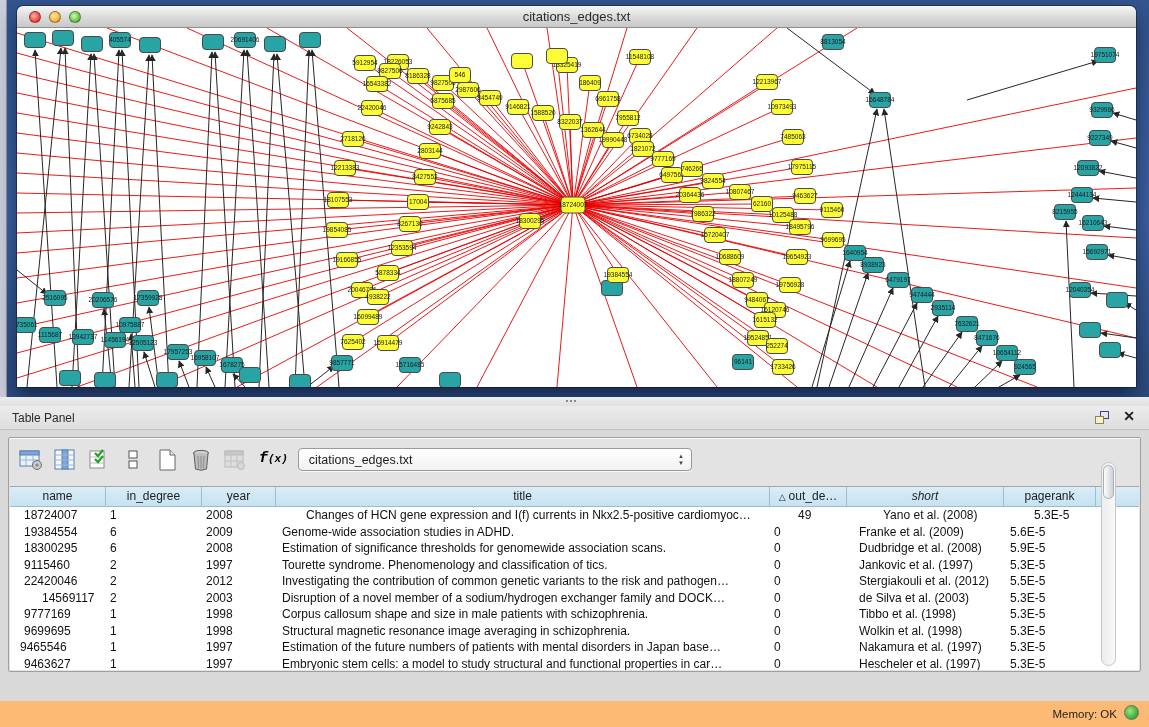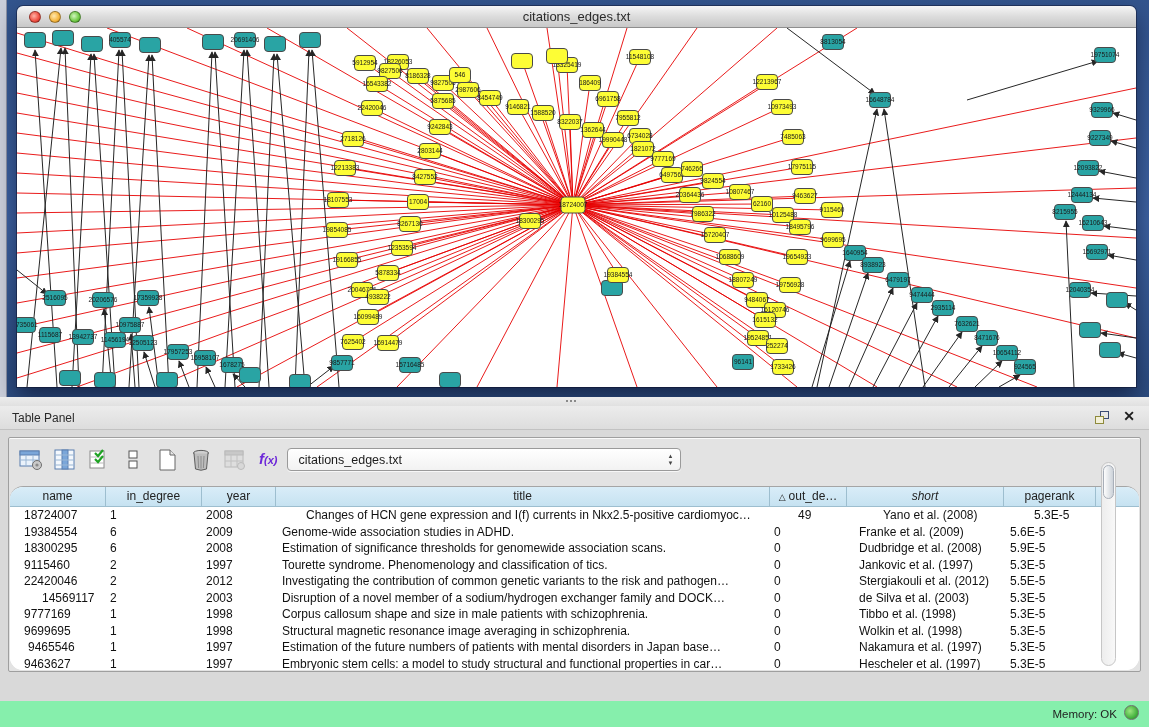--- a/index.html
+++ b/index.html
@@ -42,30 +42,30 @@
   .float-icon .sq2 { position:absolute; left:0; bottom:0; width:9px; height:8px; border:1px solid #8e8a3c; background:#f3f0d8; }
   .close-icon { position:absolute; right:14px; top:2px; font-size:14px; font-weight:bold; color:#1c1c1c; cursor:pointer; }
 
   .tp-body { position:absolute; left:8px; right:8px; top:40px; height:235px;
     background:#e3e3e3; border:1px solid #9f9f9f; border-radius:2px;
     box-shadow:inset 0 1px 0 rgba(255,255,255,.8); }
   .tp-toolbar { position:relative; height:44px; padding:8px 0 0 8px; display:flex; align-items:flex-start; }
   .tbtn { width:28px; height:28px; margin-right:6px; display:flex; align-items:center; justify-content:center;
     border-radius:3px; cursor:pointer; }
   .tbtn svg { display:block; }
-  .fx { font-family:Liberation Sans, sans-serif; font-style:italic; font-weight:bold; font-size:15px; color:#6d28d9;
+  .fx { font-family:Liberation Mono, monospace; font-style:italic; font-weight:bold; font-size:15px; color:#000000;
     margin:4px 10px 16px 4px; cursor:pointer; }
   .fx .paren { font-size:11px; }
   .combo { position:relative; width:394px; height:23px; margin-top:2px; background:linear-gradient(#ffffff,#f2f2f2);
     border:1px solid #9a9a9a; border-radius:4px; font-size:12.5px; color:#1b1b1b;
     padding:4px 22px 0 10px; cursor:pointer; box-shadow:0 1px 0 rgba(255,255,255,.7); }
   .combo .steppers { position:absolute; right:7px; top:4px; font-size:6px; line-height:7px; color:#444; text-align:center; }
 
   .tp-table { position:absolute; left:1px; right:1px; top:48px; bottom:1px; background:#ffffff;
-    border-top:1px solid #a5a5a5; overflow:hidden;border-radius:13px; }
+    border-top:1px solid #a5a5a5; overflow:hidden; }
   .thead { display:flex; height:20px; background:linear-gradient(#d9edf8,#c6e2f1);
     border-bottom:1px solid #9dbecf; }
   .th { height:20px; font-size:12px; color:#222; text-align:center; line-height:19px;
     border-right:1px solid #9dbecf; overflow:hidden; white-space:nowrap; cursor:pointer; }
   .sort-glyph { font-size:9px; margin-right:3px; }
   .tbody { position:absolute; left:0; right:0; top:20px; bottom:0; background:#fff; }
   .tr { display:flex; height:16.5px; line-height:16.5px; font-size:12px; color:#111; cursor:default; }
   .td { overflow:hidden; white-space:nowrap; }
   .vscroll { position:absolute; top:24px; right:24px; width:15px; bottom:5px;
     background:linear-gradient(90deg,#ededed,#f8f8f8); border:1px solid #c6c6c6; border-radius:8px; }
@@ -73,21 +73,21 @@
     background:linear-gradient(90deg,#fdfdfd,#ccd2d9); border:1px solid #a8afb9; cursor:pointer; }
 
   .tp-tabs { position:absolute; left:0; right:0; top:277px; height:24px; display:flex; justify-content:center;margin-top:44px; }
   .tab-group { display:inline-flex; border:1px solid #8d8d8d; border-radius:4px; overflow:hidden; height:21px;
     box-shadow:0 1px 0 rgba(255,255,255,.8); }
   .tab { font-size:12.5px; padding:2px 14px 0 14px; background:linear-gradient(#ffffff,#efefef);
     color:#141414; border-left:1px solid #a9a9a9; cursor:pointer; white-space:nowrap; }
   .tab:first-child { border-left:none; }
   .tab.active { background:linear-gradient(#989898,#7b7b7b); color:#efefef; }
 
-  .status-bar { position:absolute; left:0; right:0; bottom:0; height:26px; background:#86efac; }
+  .status-bar { position:absolute; left:0; right:0; bottom:0; height:26px; background:#fdba74; }
   .mem { position:absolute; right:32px; top:7px; font-size:11.5px; color:#1f1f1f; }
   .mem-dot { position:absolute; right:10px; top:4px; width:15px; height:15px; border-radius:50%;
     background:radial-gradient(circle at 5px 5px,#9be67f,#3fae3b 65%,#2c7f2a); border:1px solid #6f6f6f; }
 </style>
 </head>
 <body>
 
 <div class="app">
 
   <div class="desktop">
@@ -686,21 +686,21 @@
             <div class="tr">
               <div class="td" style="width: 96px; padding-left: 14px;">9699695</div>
               <div class="td" style="width: 96px; padding-left: 4px;">1</div>
               <div class="td" style="width: 74px; padding-left: 4px;">1998</div>
               <div class="td" style="width: 494px; padding-left: 6px;">Structural magnetic resonance image averaging in schizophrenia.</div>
               <div class="td" style="width: 77px; padding-left: 4px;">0</div>
               <div class="td" style="width: 157px; padding-left: 12px;">Wolkin et al. (1998)</div>
               <div class="td" style="width: 92px; padding-left: 6px;">5.3E-5</div>
             </div>
             <div class="tr">
-              <div class="td" style="width: 96px; padding-left: 18px;">9465546</div>
+              <div class="td" style="width: 96px; padding-left: 10px;">9465546</div>
               <div class="td" style="width: 96px; padding-left: 4px;">1</div>
               <div class="td" style="width: 74px; padding-left: 4px;">1997</div>
               <div class="td" style="width: 494px; padding-left: 6px;">Estimation of the future numbers of patients with mental disorders in Japan base…</div>
               <div class="td" style="width: 77px; padding-left: 4px;">0</div>
               <div class="td" style="width: 157px; padding-left: 12px;">Nakamura et al. (1997)</div>
               <div class="td" style="width: 92px; padding-left: 6px;">5.3E-5</div>
             </div>
             <div class="tr">
               <div class="td" style="width: 96px; padding-left: 14px;">9463627</div>
               <div class="td" style="width: 96px; padding-left: 4px;">1</div>

